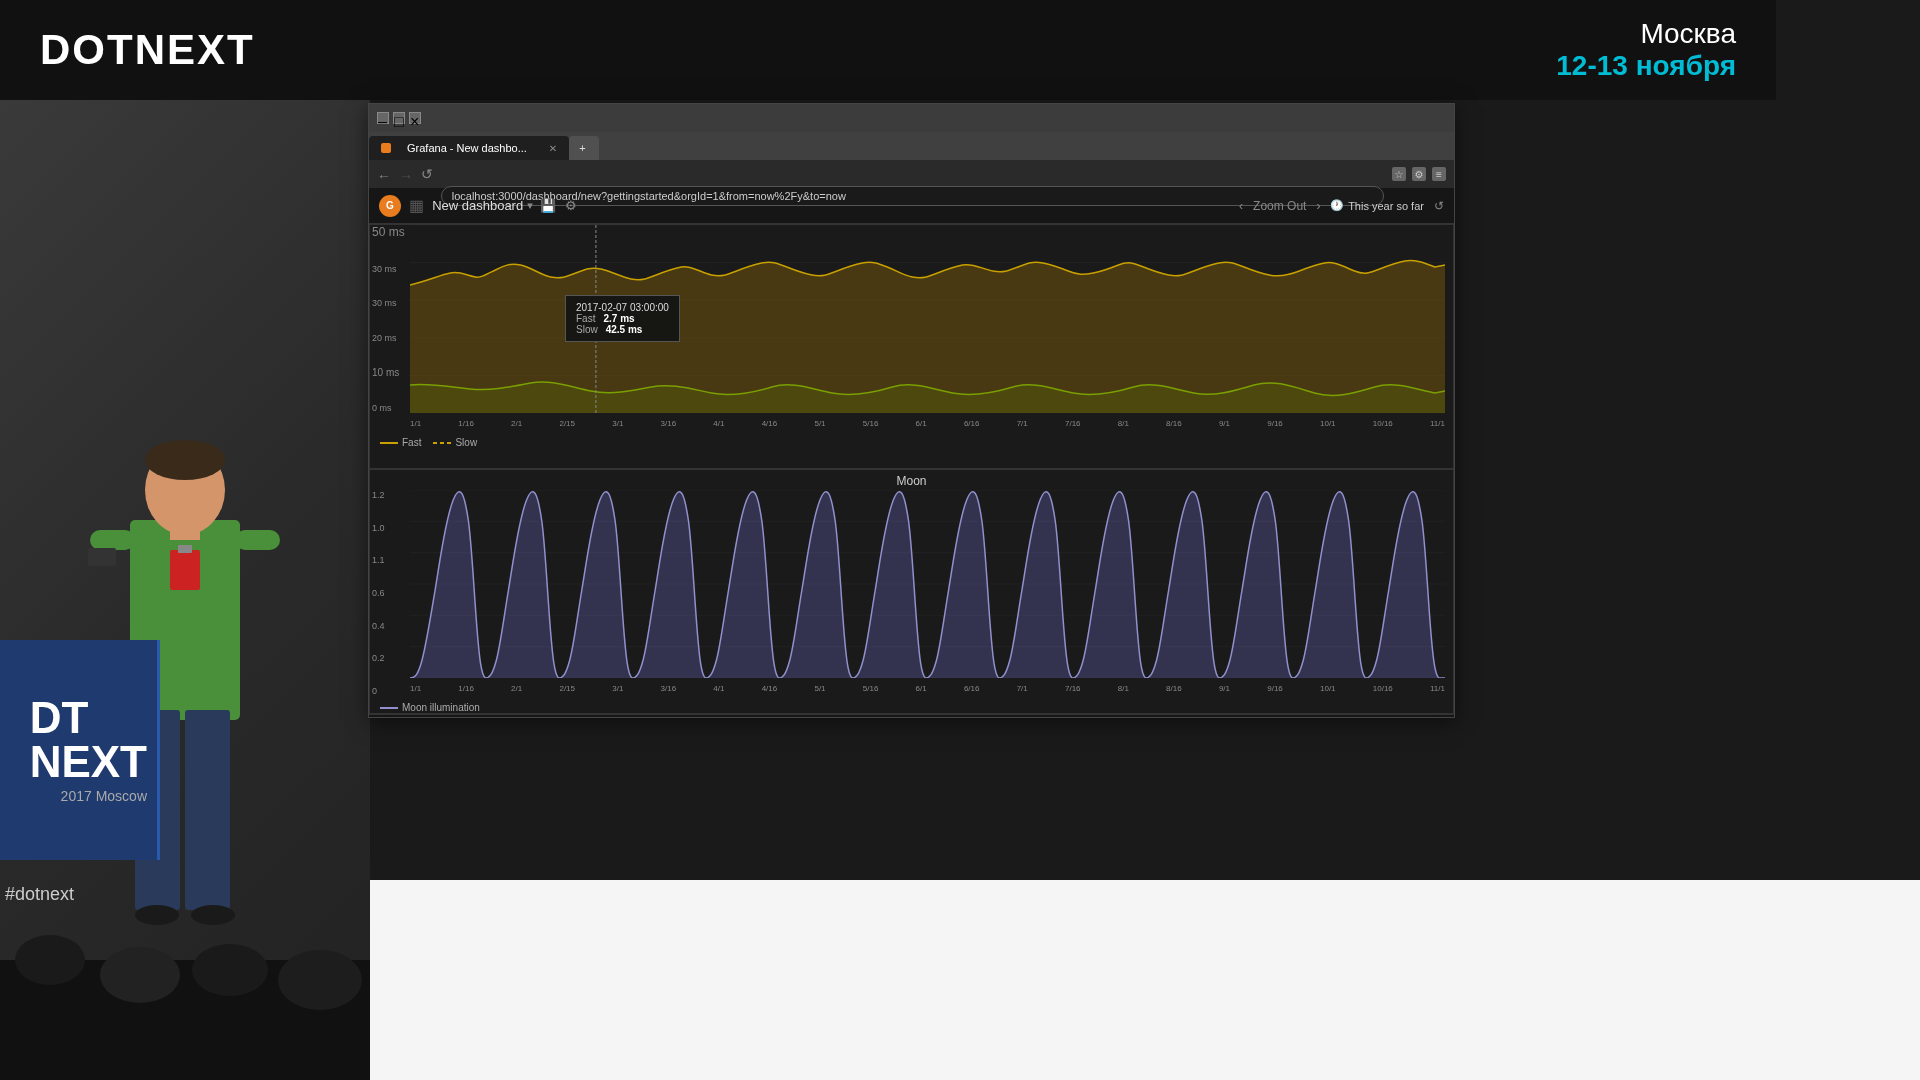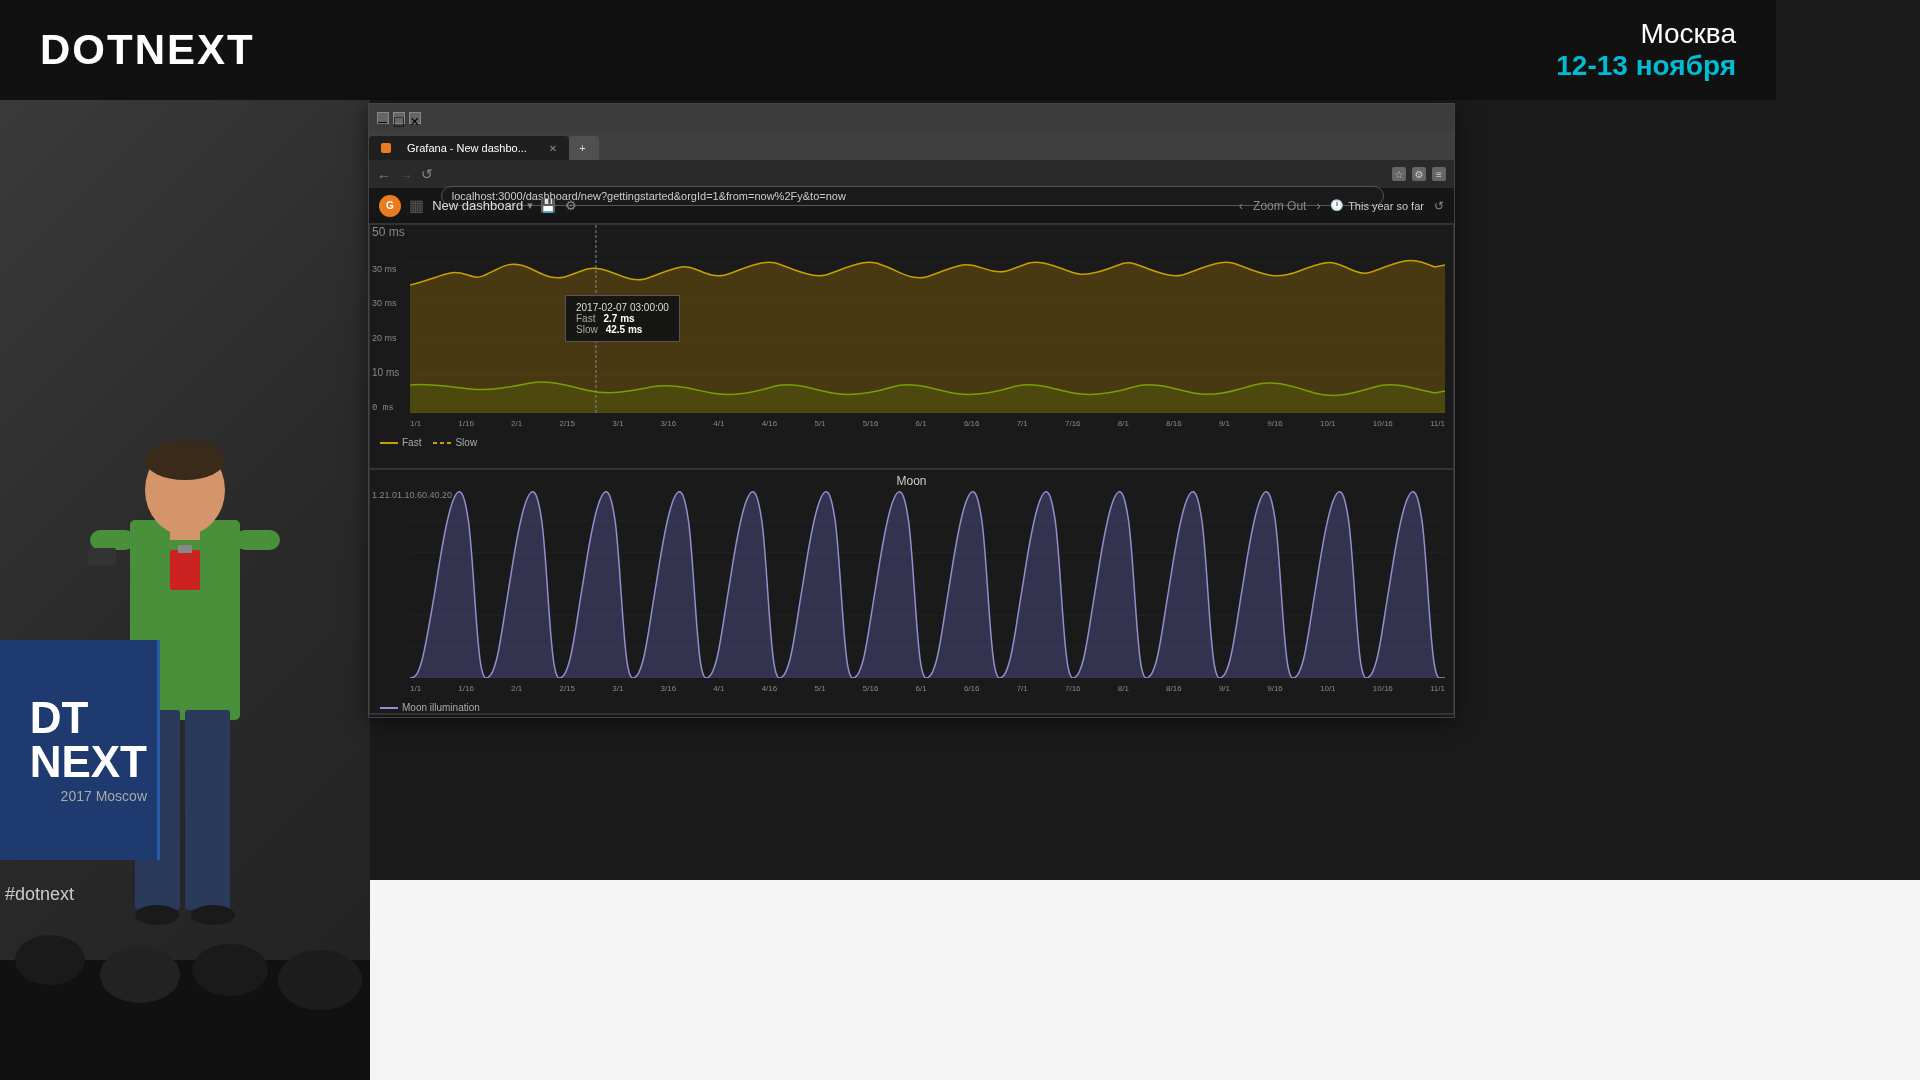--- a/index.html
+++ b/index.html
@@ -451,21 +451,21 @@
     <div class="chart-panel chart-panel-1">
 
       <div style="position:relative; height:210px; margin:0 8px 0 40px;">
         
         <div style="position:absolute;left:-38px;top:0;bottom:22px;display:flex;flex-direction:column;justify-content:space-between;">
           <span style="color:#888;font-size:12px;">50 ms</span>
           <span style="color:#888;font-size:9px;">30 ms</span>
           <span style="color:#888;font-size:9px;">30 ms</span>
           <span style="color:#888;font-size:9px;">20 ms</span>
           <span style="color:#888;font-size:10px;">10 ms</span>
-          <span style="color:#888;font-size:9px;font-family:Liberation Mono, monospace;">0 ms</span>
+          <span style="color:#888;font-size:9px;">0 ms</span>
         </div>
 
         
         <svg width="100%" height="188px" viewBox="0 0 1030 188" preserveAspectRatio="none">
 
           <line x1="0" y1="0" x2="1030" y2="0" class="grid-line"></line>
           <line x1="0" y1="37.6" x2="1030" y2="37.6" class="grid-line"></line>
           <line x1="0" y1="75.2" x2="1030" y2="75.2" class="grid-line"></line>
           <line x1="0" y1="112.8" x2="1030" y2="112.8" class="grid-line"></line>
           <line x1="0" y1="150.4" x2="1030" y2="150.4" class="grid-line"></line>
@@ -529,21 +529,21 @@
           <span>Slow</span>
         </div>
       </div>
     </div>
 
     <div class="chart-panel chart-panel-2">
       <div class="panel-title">Moon</div>
 
       <div style="position:relative; height:210px; margin:0 8px 0 40px;">
         
-        <div style="position:absolute;left:-38px;top:0;bottom:22px;display:flex;justify-content:space-between;">
+        <div style="position:absolute;left:-38px;top:0;bottom:4px;display:flex;flex-direction:column;justify-content:space-between;">
           <span style="color:#888;font-size:9px;">1.2</span>
           <span style="color:#888;font-size:9px;">1.0</span>
           <span style="color:#888;font-size:9px;">1.1</span>
           <span style="color:#888;font-size:9px;">0.6</span>
           <span style="color:#888;font-size:9px;">0.4</span>
           <span style="color:#888;font-size:9px;">0.2</span>
           <span style="color:#888;font-size:9px;">0</span>
         </div>
 
         

